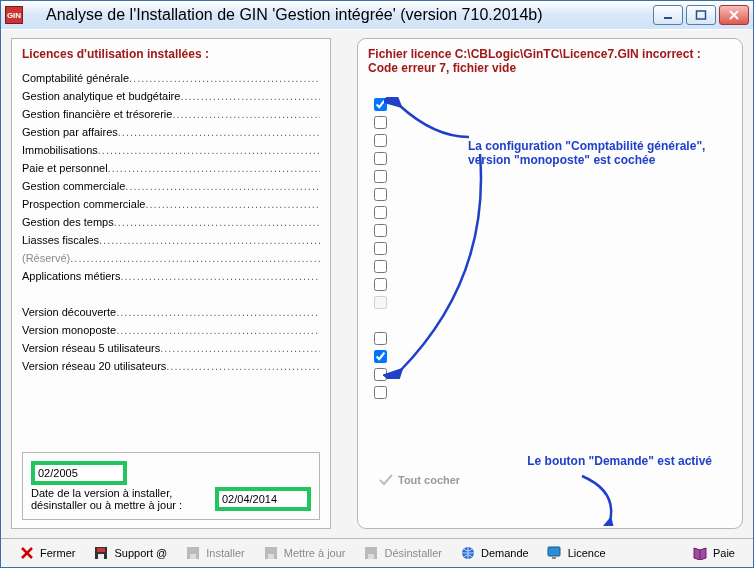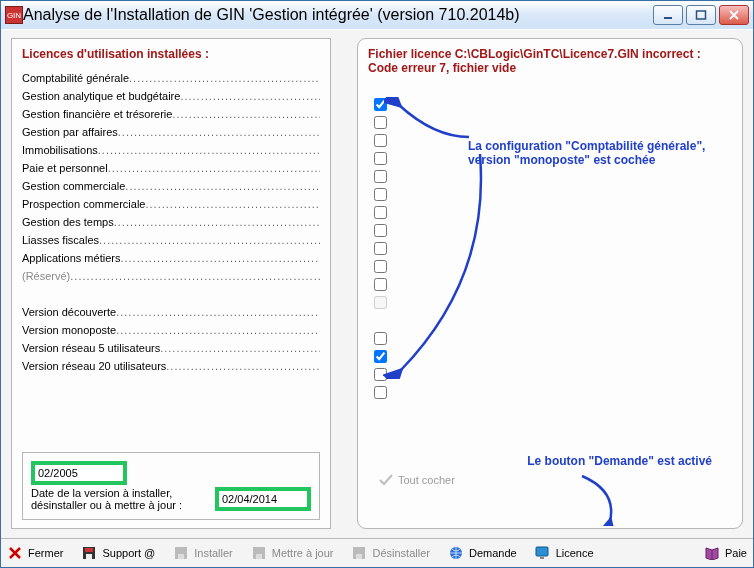--- a/index.html
+++ b/index.html
@@ -1,18 +1,18 @@
 <!DOCTYPE html>
 <html><head>
 <meta charset="utf-8">
 <style>
   html,body{margin:0;padding:0;font-family:Tahoma,Arial,sans-serif;font-size:11px;color:#000;background:#6b8fb5;}
   .window{width:754px;height:568px;box-sizing:border-box;background:#fff;border:1px solid #3a6ea5;box-shadow:0 0 0 1px #1f4e84 inset;position:relative;}
   .titlebar{height:28px;background:linear-gradient(#ffffff,#dbe9f9 45%,#cfe2f7);display:flex;align-items:center;padding:0 4px;border-bottom:1px solid #a8c4e4;}
-  .titlebar .app-icon{width:16px;height:16px;background:#c33;border:1px solid #7a1c1c;margin-right:0;font-size:8px;color:#fff;font-weight:normal;display:flex;align-items:center;justify-content:center;}
+  .titlebar .app-icon{width:16px;height:16px;background:#c33;border:1px solid #7a1c1c;margin-right:23px;font-size:8px;color:#fff;font-weight:bold;display:flex;align-items:center;justify-content:center;}
   .titlebar .title{flex:1;color:#000;font-size:16px;}
   .winbtns{display:flex;gap:3px;}
   .winbtn{width:28px;height:18px;border:1px solid #5b7da4;border-radius:3px;background:linear-gradient(#fcfdff,#d7e6f7);display:flex;align-items:center;justify-content:center;}
   .winbtn.close{background:linear-gradient(#f7bcbc,#dc5a4a);border-color:#a33;color:#fff;}
   .winbtn svg{width:12px;height:10px;}
   .client{position:absolute;top:28px;left:0;right:0;bottom:0;background:#f4f4f4;border-top:1px solid #fff;}
   .grid{display:flex;height:calc(100% - 34px);padding:8px 10px 4px 10px;gap:26px;box-sizing:border-box;}
   .panel{border:1px solid #b6b6b6;background:#fdfdfd;padding:8px 10px;box-sizing:border-box;position:relative;}
   .left{width:320px;display:flex;flex-direction:column;}
   .right{flex:1;border-radius:9px;}
@@ -26,22 +26,22 @@
   .gap{height:18px;}
   .cb{width:13px;height:13px;}
   .right-list{position:absolute;left:12px;top:56px;}
   .right-list .cbrow{height:18px;display:flex;align-items:center;}
   .annot{position:absolute;color:#2140c9;font-weight:bold;font-size:12px;white-space:pre;}
   .annot-svg{position:absolute;}
   .dates{margin-top:auto;border:1px solid #b6b6b6;padding:6px 8px;}
   .drow{display:flex;align-items:center;margin:2px 0;}
   .drow .dlbl{flex:1;}
   .datefield{width:82px;border:4px solid #22c55e;background:#fff;padding:2px 3px;font:inherit;text-align:left;}
-  .toutcocher{position:absolute;left:20px;bottom:40px;color:#9a9a9a;display:flex;align-items:center;gap:4px;}
-  .toolbar{position:absolute;left:0;right:0;bottom:0;height:28px;border-top:1px solid #b9b9b9;background:#f4f4f4;display:flex;align-items:center;padding:0 0;gap:6px;}
+  .toutcocher{position:absolute;left:20px;bottom:40px;color:#9a9a9a;display:flex;align-items:center;gap:4px;font-weight:bold;}
+  .toolbar{position:absolute;left:0;right:0;bottom:0;height:28px;border-top:1px solid #b9b9b9;background:#f4f4f4;display:flex;align-items:center;padding:0 12px;gap:6px;}
   .tbtn{display:flex;align-items:center;gap:5px;padding:2px 6px;color:#000;}
   .tbtn.disabled{color:#8a8a8a;}
   .ico{width:16px;height:16px;display:inline-flex;align-items:center;justify-content:center;}
   .spacer{flex:1;}
 </style>
 </head>
 <body>
 
 <div class="window">
   <div class="titlebar">
@@ -96,25 +96,25 @@
             </div>
             <div class="licrow">
               <span class="lbl">Prospection commerciale<span class="dots"></span></span>
             </div>
             <div class="licrow">
               <span class="lbl">Gestion des temps<span class="dots"></span></span>
             </div>
             <div class="licrow">
               <span class="lbl">Liasses fiscales<span class="dots"></span></span>
             </div>
-            <div class="licrow">
-              <span class="lbl">Applications métiers<span class="dots"></span></span>
-            </div>
             <div class="licrow disabled">
               <span class="lbl">(Réservé)<span class="dots"></span></span>
+            </div>
+            <div class="licrow">
+              <span class="lbl">Applications métiers<span class="dots"></span></span>
             </div>
           </div>
         <div class="gap"></div>
         <div id="versions" class="licgroup">
             <div class="licrow">
               <span class="lbl">Version découverte<span class="dots"></span></span>
             </div>
             <div class="licrow">
               <span class="lbl">Version monoposte<span class="dots"></span></span>
             </div>

